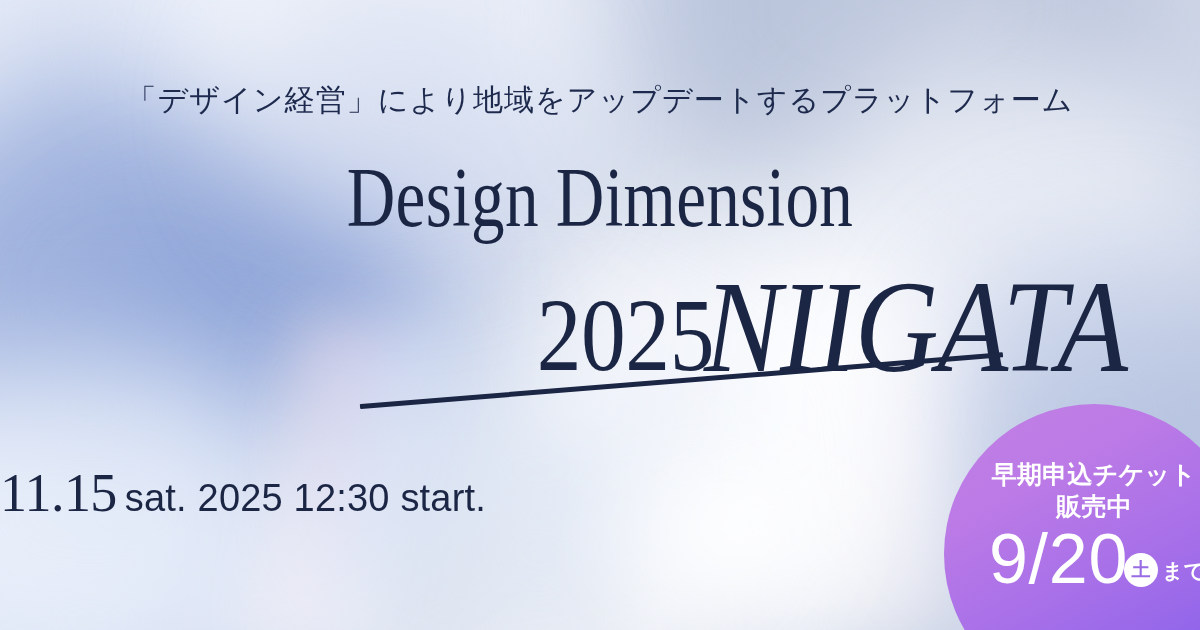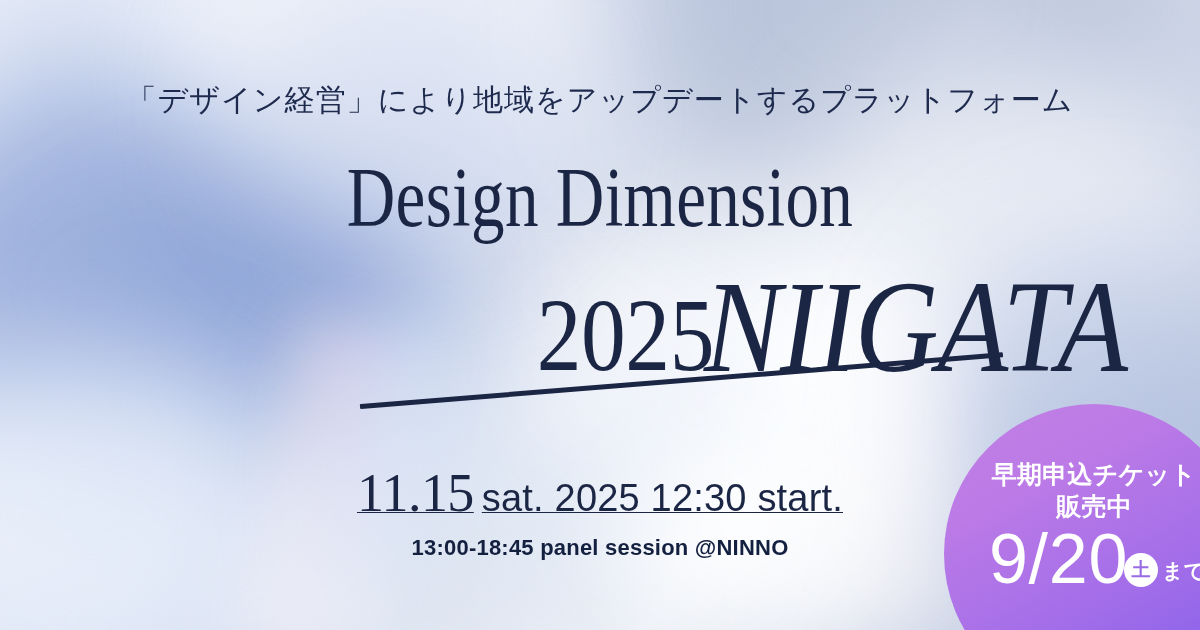--- a/index.html
+++ b/index.html
@@ -174,25 +174,24 @@
     transform: rotate(-4.6deg);
     transform-origin: left center;
     border-radius: 1px;
   }
 
   .date-line {
     position: absolute;
     top: 466px;
     left: 0;
     right: 0;
-    text-align: center;
+    text-align: left;
     white-space: nowrap;
     color: #1b2544;
     line-height: 1;
-    text-decoration: underline;
   }
   .date-big {
     font-family: "Liberation Serif", serif;
     font-size: 54px;
     letter-spacing: -.01em;
     vertical-align: baseline;
   }
   .date-rest {
     font-family: "Liberation Sans", sans-serif;
     font-size: 38px;
@@ -318,21 +317,20 @@
     <div class="title-year-row">
       <span class="year">2025</span><span class="city">NIIGATA</span>
     </div>
 
     <div class="title-rule"></div>
 
     <div class="date-line">
       <span class="date-big">11.15</span><span class="date-rest">sat. 2025 12:30 start.</span>
     </div>
 
-    <div class="session-line">13:00-18:45 panel session  @NINNO</div>
 
     <div class="badge">
       <div class="badge-inner">
         <div class="badge-l1">早期申込チケット</div>
         <div class="badge-l2">販売中</div>
         <div class="badge-date-row">
           <span class="badge-date">9/20</span>
           <span class="badge-dow">土</span>
           <span class="badge-until">まで</span>
         </div>

